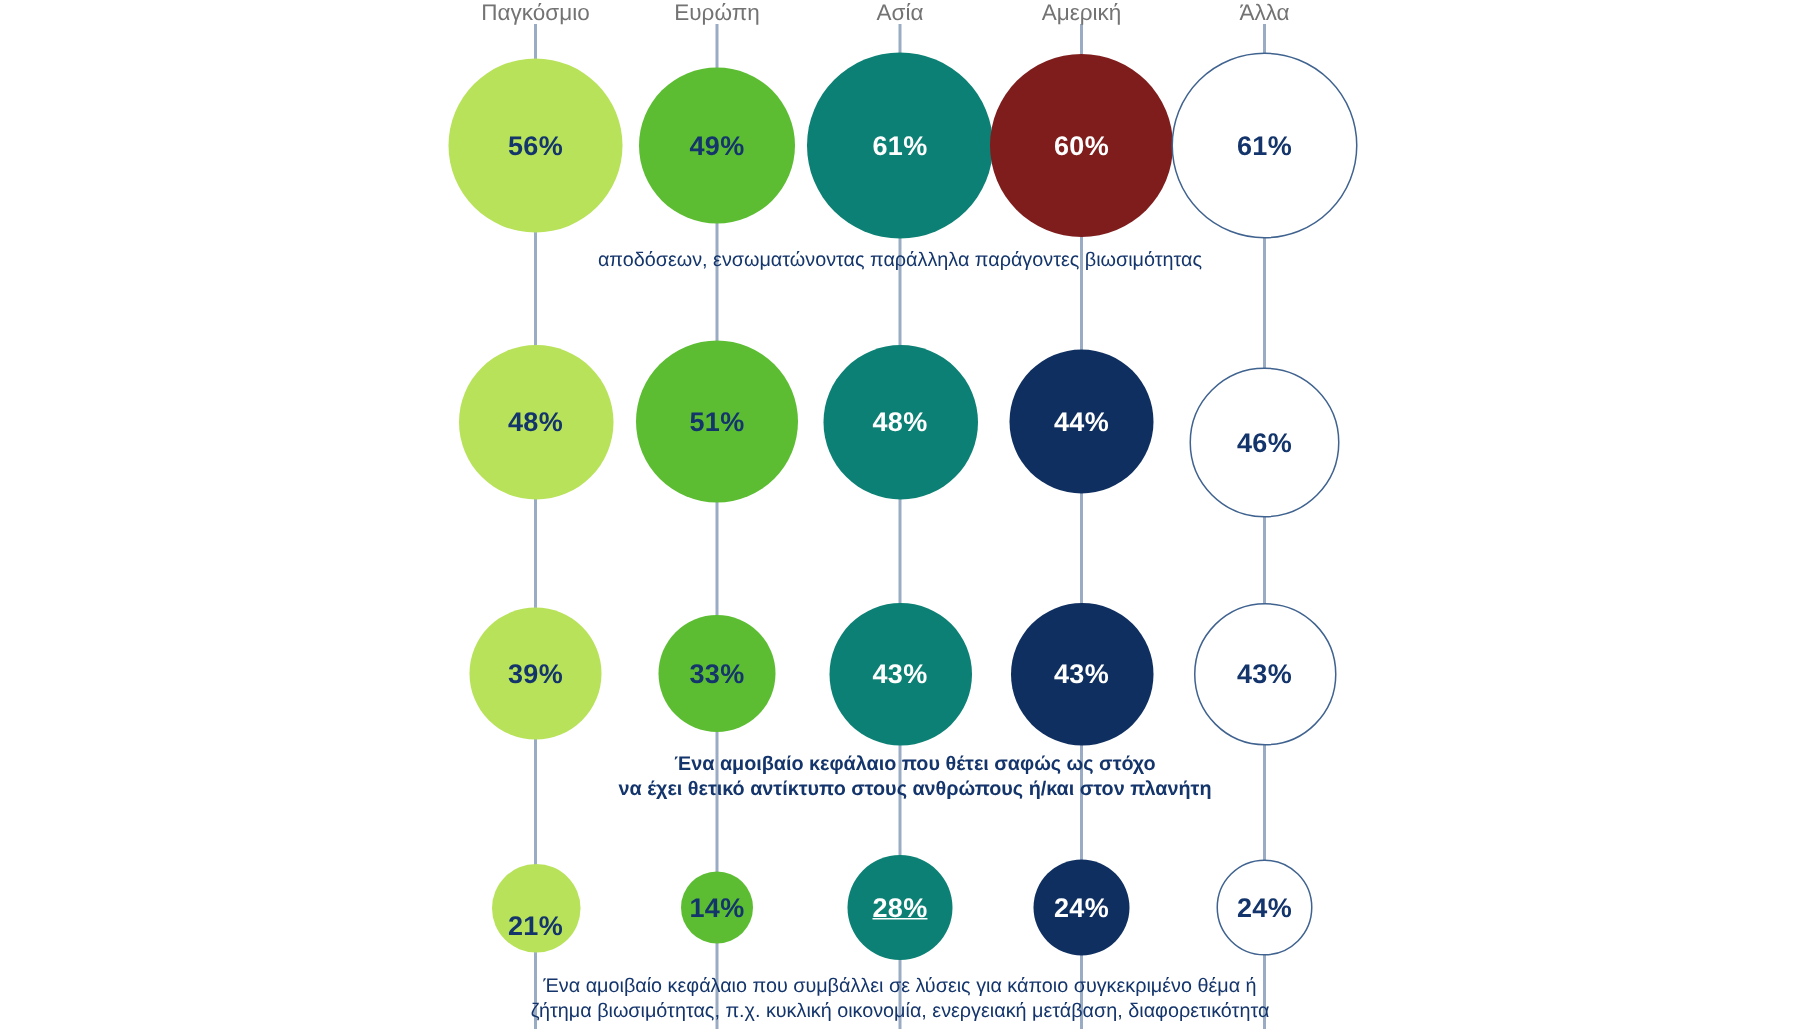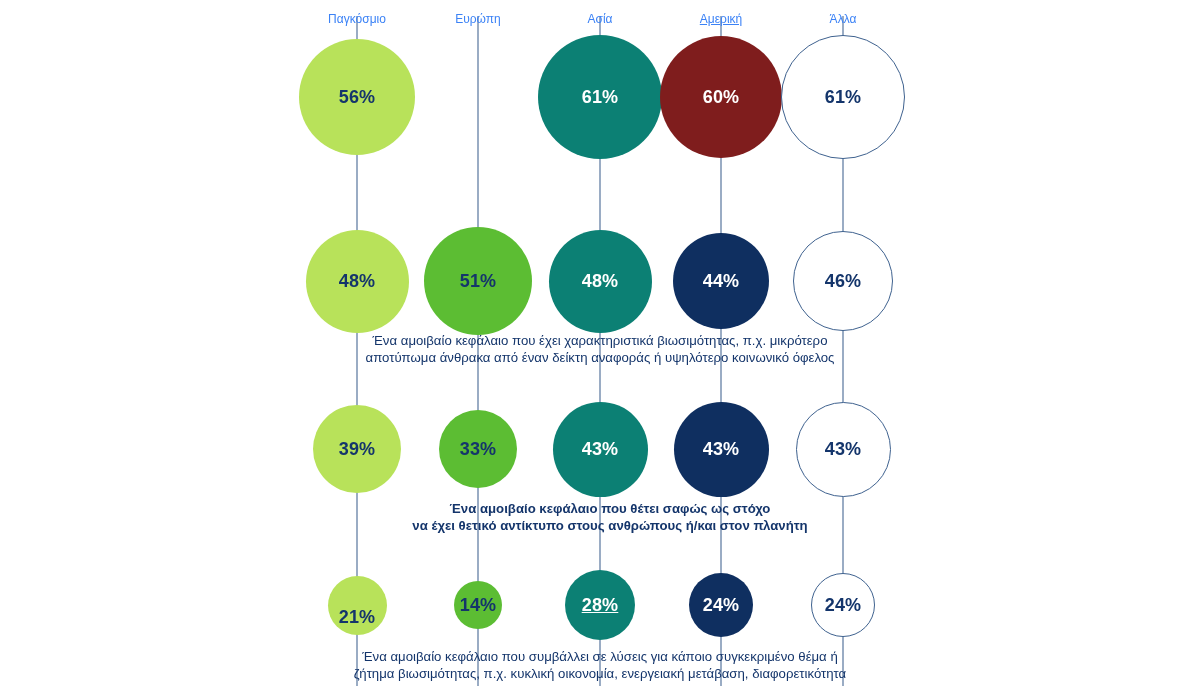--- a/index.html
+++ b/index.html
@@ -26,25 +26,25 @@
     position: absolute;
     top: 16px;
     width: 2px;
     background: #9aacc4;
     z-index: 0;
   }
 
   
   .col-header {
     position: absolute;
-    top: 10px;
+    top: 0px;
     transform: translateX(-50%);
-    font-size: 12px;
+    font-size: 15px;
     font-weight: 400;
-    color: #3b82f6;
+    color: #737373;
     white-space: nowrap;
     z-index: 3;
     line-height: 18px;
   }
 
   
   .bubble {
     position: absolute;
     border-radius: 50%;
     box-sizing: border-box;
@@ -82,54 +82,54 @@
 
 <div id="chart">
     <div class="connector" style="left: 356px; top: 16px; height: 670px; background: rgb(154, 172, 196);"></div>
     <div class="connector" style="left: 477px; top: 16px; height: 670px; background: rgb(154, 172, 196);"></div>
     <div class="connector" style="left: 599px; top: 16px; height: 670px; background: rgb(154, 172, 196);"></div>
     <div class="connector" style="left: 720px; top: 16px; height: 670px; background: rgb(154, 172, 196);"></div>
     <div class="connector" style="left: 842px; top: 16px; height: 670px; background: rgb(154, 172, 196);"></div>
     <div class="col-header" style="left: 357px;">Παγκόσμιο</div>
     <div class="col-header" style="left: 478px;">Ευρώπη</div>
     <div class="col-header" style="left: 600px;">Ασία</div>
-    <div class="col-header" style="left: 721px; text-decoration: underline;">Αμερική</div>
+    <div class="col-header" style="left: 721px;">Αμερική</div>
     <div class="col-header" style="left: 843px;">Άλλα</div>
     <div class="bubble" style="width: 116px; height: 116px; left: 299px; top: 39px; background: rgb(184, 226, 90);">
       <span class="val" style="color: rgb(20, 53, 107);">56%</span>
+    </div>
+    <div class="bubble" style="width: 104px; height: 104px; left: 426px; top: 45px; background: rgb(92, 189, 51);">
+      <span class="val" style="color: rgb(20, 53, 107);">49%</span>
     </div>
     <div class="bubble" style="width: 124px; height: 124px; left: 538px; top: 35px; background: rgb(12, 128, 116);">
       <span class="val" style="color: rgb(255, 255, 255);">61%</span>
     </div>
     <div class="bubble" style="width: 122px; height: 122px; left: 660px; top: 36px; background: #7f1d1d;">
       <span class="val" style="color: rgb(255, 255, 255);">60%</span>
     </div>
     <div class="bubble" style="width: 124px; height: 124px; left: 781px; top: 35px; background: rgb(255, 255, 255); border: 1px solid rgb(63, 98, 143);">
       <span class="val" style="color: rgb(20, 53, 107);">61%</span>
     </div>
     <div class="row-caption" style="left: 600px; top: 164px;">
+      <span class="line">αποδόσεων, ενσωματώνοντας παράλληλα παράγοντες βιωσιμότητας</span>
     </div>
     <div class="bubble" style="width: 103px; height: 103px; left: 305.5px; top: 229.5px; background: rgb(184, 226, 90);">
       <span class="val" style="color: rgb(20, 53, 107);">48%</span>
     </div>
     <div class="bubble" style="width: 108px; height: 108px; left: 424px; top: 227px; background: rgb(92, 189, 51);">
       <span class="val" style="color: rgb(20, 53, 107);">51%</span>
     </div>
     <div class="bubble" style="width: 103px; height: 103px; left: 548.5px; top: 229.5px; background: rgb(12, 128, 116);">
       <span class="val" style="color: rgb(255, 255, 255);">48%</span>
     </div>
     <div class="bubble" style="width: 96px; height: 96px; left: 673px; top: 233px; background: rgb(15, 47, 96);">
       <span class="val" style="color: rgb(255, 255, 255);">44%</span>
     </div>
-    <div class="bubble" style="width: 100px; height: 100px; left: 793px; top: 231px; background: rgb(255, 255, 255); border: 1px solid rgb(63, 98, 143);">
+    <div class="bubble" style="width: 100px; height: 100px; left: 793px; top: 245px; background: rgb(255, 255, 255); border: 1px solid rgb(63, 98, 143);">
       <span class="val" style="color: rgb(20, 53, 107);">46%</span>
-    </div>
-    <div class="row-caption" style="left: 600px; top: 332px;">
-      <span class="line">Ένα αμοιβαίο κεφάλαιο που έχει χαρακτηριστικά βιωσιμότητας, π.χ. μικρότερο</span>
-      <span class="line">αποτύπωμα άνθρακα από έναν δείκτη αναφοράς ή υψηλότερο κοινωνικό όφελος</span>
     </div>
     <div class="bubble" style="width: 88px; height: 88px; left: 313px; top: 405px; background: rgb(184, 226, 90);">
       <span class="val" style="color: rgb(20, 53, 107);">39%</span>
     </div>
     <div class="bubble" style="width: 78px; height: 78px; left: 439px; top: 410px; background: rgb(92, 189, 51);">
       <span class="val" style="color: rgb(20, 53, 107);">33%</span>
     </div>
     <div class="bubble" style="width: 95px; height: 95px; left: 552.5px; top: 401.5px; background: rgb(12, 128, 116);">
       <span class="val" style="color: rgb(255, 255, 255);">43%</span>
     </div>

